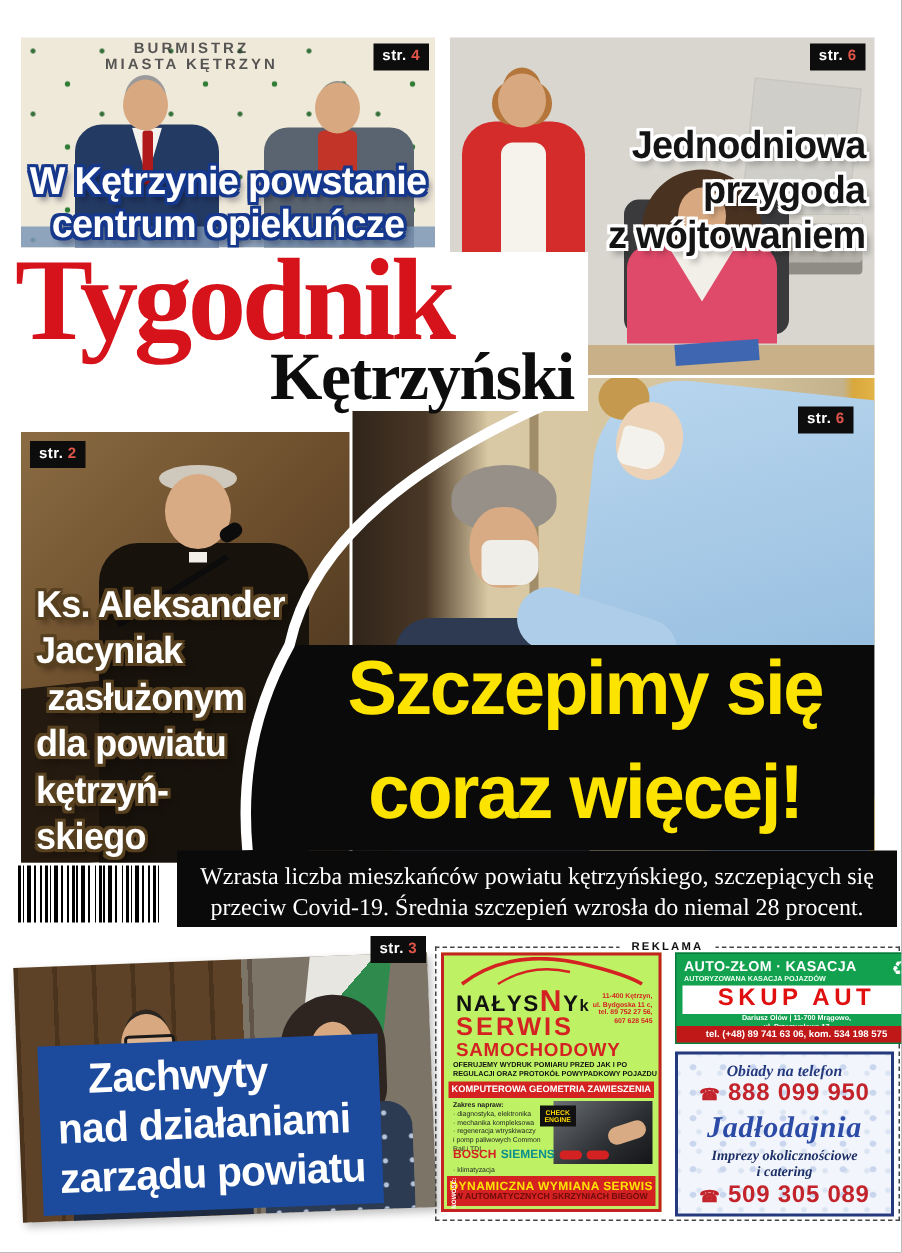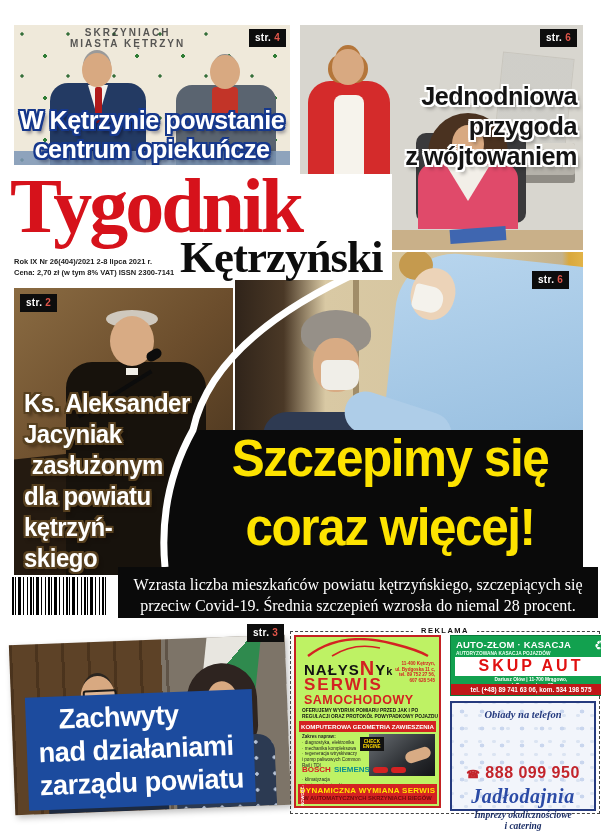--- a/index.html
+++ b/index.html
@@ -56,21 +56,21 @@
   .tr-girl-shirt{position:absolute;left:146px;top:140px;width:44px;height:36px;background:#f2efe8;
     clip-path:polygon(0 0,100% 0,50% 100%);}
   .tr-girl-jacket{position:absolute;left:118px;top:138px;width:100px;height:66px;border-radius:16px 16px 0 0;background:#e04a6a;}
   .tr-printer{position:absolute;right:8px;top:118px;width:52px;height:40px;background:#b5b2aa;border-radius:3px;
     box-shadow:inset 0 -8px 0 #8f8c85, inset 0 6px 0 #d8d5cd;}
   .tr-desk{position:absolute;left:0;bottom:0;width:100%;height:20px;background:#c9b089;}
   .tr-folder{position:absolute;left:150px;bottom:8px;width:56px;height:14px;background:#3f66b0;transform:rotate(-4deg);}
   .tr-headline{position:absolute;top:56px;right:6px;text-align:right;font-size:26px;line-height:30px;transform:scaleX(.97);transform-origin:right;}
 
   
-  .masthead{left:8px;top:174px;width:384px;height:106px;background:#fff;z-index:5;}
+  .masthead{left:8px;top:168px;width:384px;height:106px;background:#fff;z-index:5;}
   .mast-title{position:absolute;left:2px;top:-8px;font-family:"Liberation Serif",serif;font-weight:700;
     font-size:78px;line-height:80px;color:#d6121b;letter-spacing:-3px;}
   .mast-sub{position:absolute;left:172px;top:60px;font-family:"Liberation Serif",serif;font-weight:700;
     font-size:45px;line-height:46px;color:#0d0d0d;letter-spacing:-1px;}
   .mast-info{position:absolute;left:6px;top:82px;font-size:7.5px;line-height:11px;font-weight:700;color:#222;}
 
   
   .photo-priest{left:14px;top:288px;width:219px;height:287px;overflow:hidden;
     background:linear-gradient(135deg,#8a6b42 0%,#6b4d2c 45%,#3a2a18 100%);}
   .pr-lectern{position:absolute;left:-10px;bottom:0;width:110px;height:120px;background:#241a10;transform:rotate(-6deg);}
@@ -178,33 +178,33 @@
   .sk-big{background:#fff;margin:1px 4px;text-align:center;font-size:16px;font-weight:800;color:#e01010;letter-spacing:3px;padding:0 0 1px 0;}
   .sk-addr{font-size:4.8px;line-height:5.6px;font-weight:700;color:#fff;text-align:center;}
   .sk-tel{position:absolute;left:0;right:0;bottom:0;background:#c01818;color:#fff;font-size:6.4px;font-weight:800;text-align:center;padding:2px 0;}
 
   
   .ad-jadlo{left:450px;top:701px;width:146px;height:110px;border:2px solid #253a7e;box-sizing:border-box;z-index:3;
     background:#f2f5fb;background-image:radial-gradient(#c9d6ee 2px,rgba(0,0,0,0) 2.6px),radial-gradient(#dbe4f2 1.6px,rgba(0,0,0,0) 2.2px);
     background-size:20px 17px,14px 13px;background-position:0 0,7px 6px;
     text-align:center;font-family:"Liberation Serif",serif;}
   .jd-l1{font-size:10.5px;font-style:italic;font-weight:700;color:#253a7e;margin-top:6px;}
-  .jd-tel{font-size:16px;font-weight:800;color:#c3242b;letter-spacing:.5px;font-family:"Liberation Sans",sans-serif;margin-top:44px;}
+  .jd-tel{font-size:16px;font-weight:800;color:#c3242b;letter-spacing:.5px;font-family:"Liberation Sans",sans-serif;}
   .jd-tel .ph{font-size:11px;color:#c3242b;}
   .jd-brand{font-size:20px;font-weight:800;font-style:italic;color:#2b4ba6;margin:3px 0 2px 0;letter-spacing:.5px;}
   .jd-l2{font-size:9.5px;font-style:italic;font-weight:700;color:#1c2f66;line-height:11px;}
 </style>
 </head>
 <body>
 
 <div id="page">
 
   <div class="abs photo-tl">
     <div class="tl-backdrop">
-      <span>SKRZYNIACH</span><br>
+      <span>BURMISTRZ</span><br>
       <span>MIASTA KĘTRZYN</span>
     </div>
     <div class="man1-body"></div>
     <div class="man1-shirt"></div>
     <div class="man1-tie"></div>
     <div class="head man1-head"></div>
     <div class="man2-body"></div>
     <div class="man2-shirt"></div>
     <div class="head man2-head"></div>
     <div class="tl-table"></div>
@@ -236,24 +236,20 @@
       <span>z wójtowaniem</span>
     </div>
     <div class="badge" style="top:4px;right:6px;">
       <span>str.</span><span class="num">6</span>
     </div>
   </div>
 
   <div class="abs masthead">
     <div class="mast-title">Tygodnik</div>
     <div class="mast-sub">Kętrzyński</div>
-    <div class="mast-info">
-      <span>Rok IX Nr 26(404)/2021    2-8 lipca 2021 r.</span><br>
-      <span>Cena: 2,70 zł (w tym 8% VAT)   ISSN 2300-7141</span>
-    </div>
   </div>
 
   <div class="abs photo-priest">
     <div class="pr-lectern"></div>
     <div class="pr-body"></div>
     <div class="pr-hair"></div>
     <div class="head pr-head"></div>
     <div class="pr-collar"></div>
     <div class="pr-mic"></div>
     <div class="pr-mic-head"></div>

